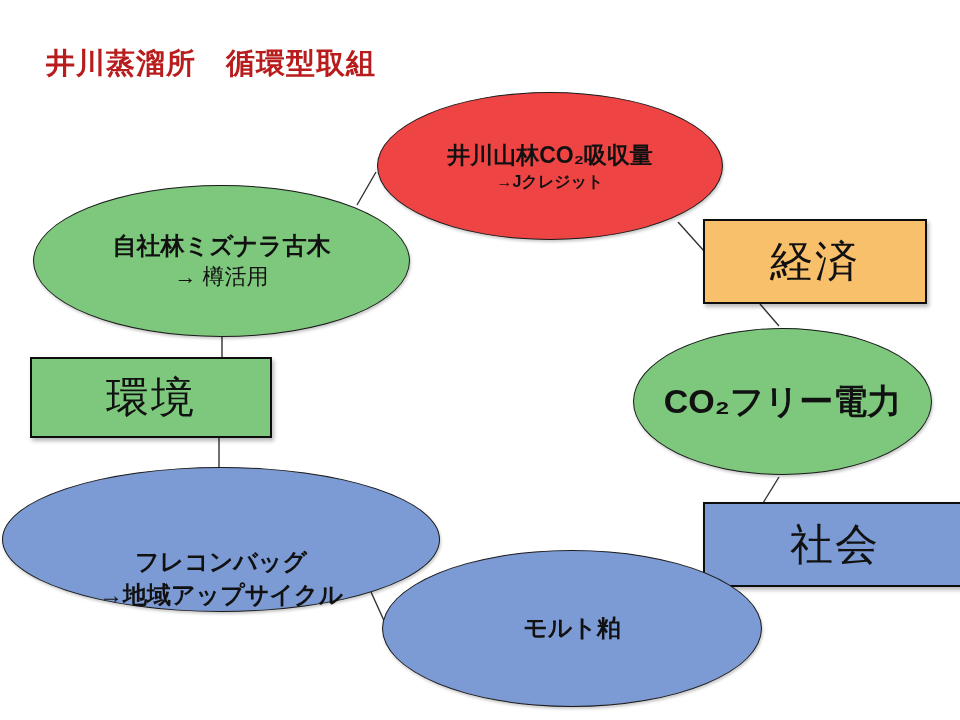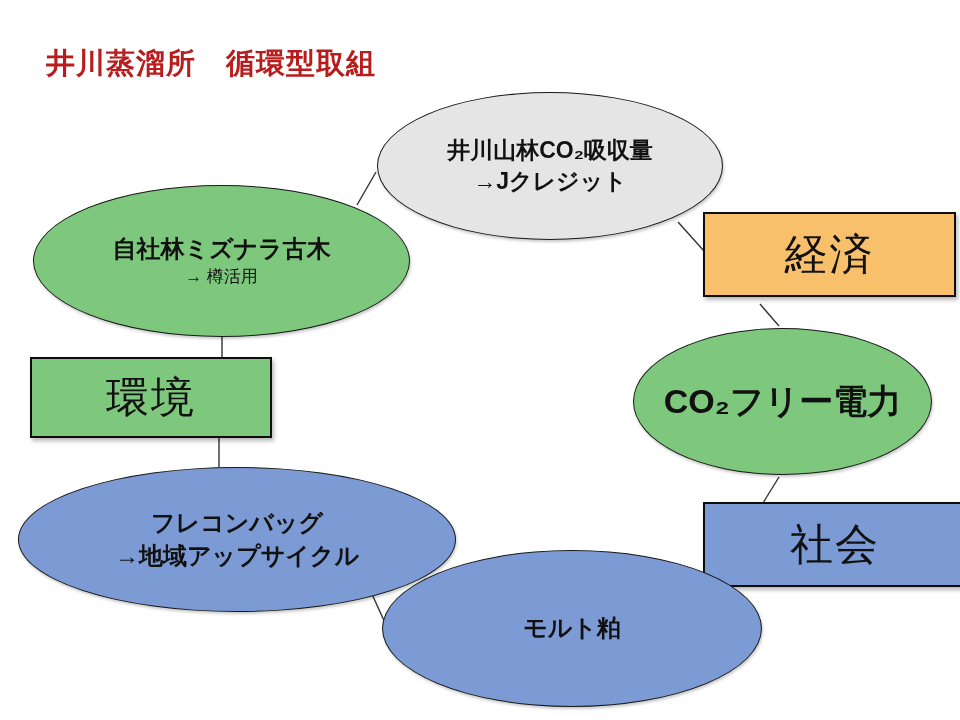--- a/index.html
+++ b/index.html
@@ -23,54 +23,54 @@
   }
   .ellipse{
     border:1.6px solid #1a1a1a;border-radius:50%;
     box-shadow:1px 2px 3px rgba(0,0,0,0.22);
   }
   .rect{
     border:2px solid #0d0d0d;
     box-shadow:2px 3px 4px rgba(0,0,0,0.28);
   }
   .node-line1{font-size:23px;font-weight:bold;}
-  .node-line2{font-size:23px;font-weight:bold;}
-  .node-line2.light{font-size:17px;font-weight:normal;}
+  .node-line2{font-size:16px;font-weight:bold;}
+  .node-line2.light{font-size:22px;font-weight:normal;}
   .big-label{font-size:43px;font-weight:400;letter-spacing:2px;}
   .center-label{font-size:34px;font-weight:bold;letter-spacing:1px;}
 
   
   #ellipse-forest-co2   {left:377px;top:92px;width:346px;height:148px;}
   #ellipse-mizunara     {left:33px;top:185px;width:377px;height:152px;}
-  #rect-economy         {left:703px;top:212px;width:253px;height:85px;}
+  #rect-economy         {left:703px;top:219px;width:224px;height:85px;}
   #rect-environment     {left:30px;top:357px;width:242px;height:81px;}
   #rect-distillery      {left:368px;top:355px;width:234px;height:84px;border-width:2px;}
   #ellipse-co2-free     {left:633px;top:328px;width:299px;height:147px;}
-  #ellipse-frecon-bag   {left:18px;top:467px;width:438px;height:145px;}
+  #ellipse-frecon-bag   {left:2px;top:467px;width:438px;height:145px;justify-content:flex-end;}
   #rect-society         {left:703px;top:502px;width:264px;height:85px;}
   #ellipse-malt-lees    {left:382px;top:550px;width:380px;height:157px;z-index:3;}
 </style>
 </head>
 <body>
 
 <div class="stage">
 
   <svg class="connectors" width="960" height="720" viewBox="0 0 960 720">
     <line x1="357" y1="205" x2="376" y2="172" stroke="#333" stroke-width="1.4"></line>
     <line x1="678" y1="222" x2="704" y2="251" stroke="#333" stroke-width="1.4"></line>
     <line x1="760" y1="304" x2="779" y2="326" stroke="#333" stroke-width="1.4"></line>
     <line x1="779" y1="477" x2="763" y2="503" stroke="#333" stroke-width="1.4"></line>
     <line x1="222" y1="336" x2="222" y2="358" stroke="#333" stroke-width="1.4"></line>
     <line x1="219" y1="437" x2="219" y2="467" stroke="#333" stroke-width="1.4"></line>
     <line x1="371" y1="592" x2="386" y2="625" stroke="#333" stroke-width="1.4"></line>
   </svg>
 
   <div class="page-title">井川蒸溜所　循環型取組</div>
 
-  <div id="ellipse-forest-co2" class="shape ellipse" style="background-color: #e5e5e5;">
+  <div id="ellipse-forest-co2" class="shape ellipse" style="background-color: #ef4444;">
     <span class="node-line1">井川山林CO₂吸収量</span>
     <span class="node-line2">→Jクレジット</span>
   </div>
 
   <div id="ellipse-mizunara" class="shape ellipse" style="background-color: rgb(126, 200, 126);">
     <span class="node-line1" style="font-size:24px">自社林ミズナラ古木</span>
     <span class="node-line2 light">→ 樽活用</span>
   </div>
 
   <div id="rect-economy" class="shape rect" style="background-color: rgb(249, 192, 108);">

